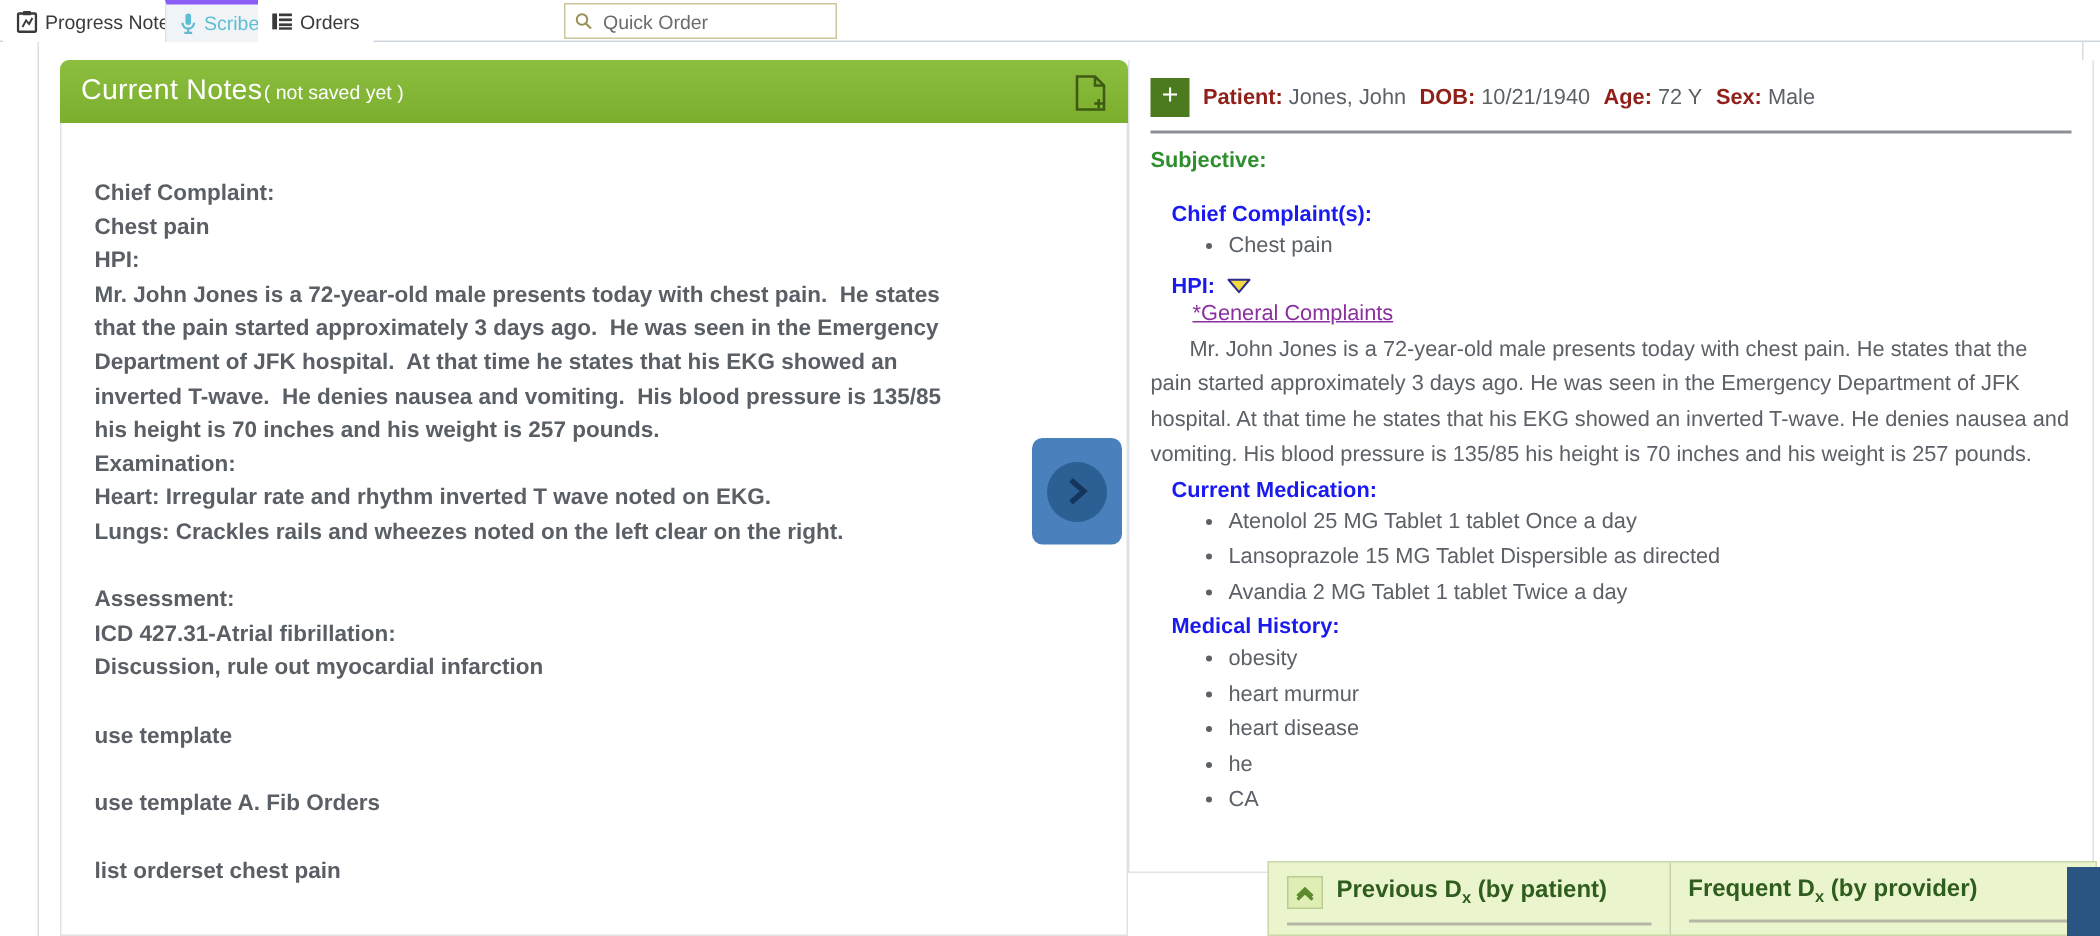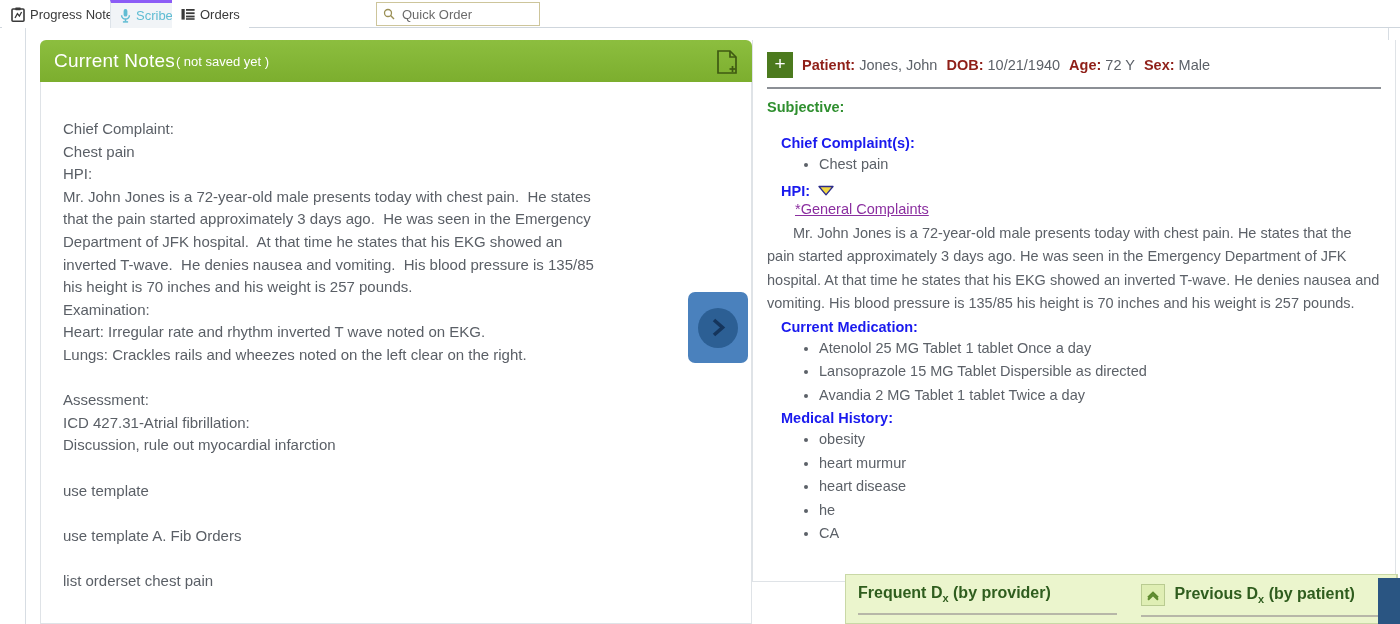--- a/index.html
+++ b/index.html
@@ -34,21 +34,21 @@
   }
   #tab-progress-notes { left: 2px; }
   #tab-scribe { left: 110px; }
   #tab-orders { left: 172px; }
 
   .ico { display: inline-block; line-height: 0; }
 
   
   #quickorder-wrap {
     position: absolute; left: 376px; top: 2px;
-    width: 164px; height: 24px;
+    width: 182px; height: 24px;
     border: 1px solid #cdc59b;
     background: #ffffff;
     display: flex; align-items: center;
     padding: 0 6px; gap: 5px;
   }
   #quickorder-input {
     border: 0; outline: 0; width: 100%;
     font-family: "Liberation Sans", sans-serif;
     font-size: 13px; color: #555;
     background: transparent;
@@ -71,21 +71,21 @@
   }
   .panel-title { font-size: 19px; letter-spacing: .2px; }
   .panel-subtitle { font-size: 13px; margin-left: 1px; }
   .panel-body {
     border: 1px solid #dfe3e7; border-top: 0;
     background: #ffffff;
     overflow: hidden;
   }
 
   #panel-left  { left: 40px; top: 40px; width: 712px; height: 584px; }
-  #panel-left .panel-body { height: 542px; padding: 36px 0 0 0; }
+  #panel-left .panel-body { height: 542px; padding: 36px 0 0 0; font-weight: bold; }
   #panel-right { left: 752px; top: 40px; width: 644px; height: 584px; }
   #panel-right .panel-body { height: 542px; padding: 0; position: relative; }
 
   #newdoc-icon { position: absolute; right: 14px; top: 10px; cursor: pointer; }
 
   
   #note-text {
     padding: 0 22px;
     font-size: 15px;
     color: #5a5f66;
@@ -335,38 +335,38 @@
         <li>heart disease</li>
         <li>he</li>
         <li>CA</li>
       </ul>
 
     </div>
   </div>
 </div>
 
 <div id="dx-popup">
-  <div class="dx-pane" id="dx-pane-frequent">
-    <div class="dx-head">
-      <span class="dx-title">
-        <span>Frequent D</span><sub>x</sub><span> (by provider)</span>
-      </span>
-    </div>
-    <div class="dx-rule"></div>
-  </div>
-
   <div class="dx-pane" id="dx-pane-previous">
     <div class="dx-head">
       <span id="dx-collapse-button">
         <svg width="14" height="11" viewBox="0 0 14 11">
           <path d="M2 7.4 L7 2.6 L12 7.4" fill="none" stroke="#5d8a2e" stroke-width="2.1"></path>
           <path d="M2 9.8 L7 5 L12 9.8" fill="none" stroke="#5d8a2e" stroke-width="2.1"></path>
         </svg>
       </span>
       <span class="dx-title">
         <span>Previous D</span><sub>x</sub><span> (by patient)</span>
       </span>
     </div>
     <div class="dx-rule"></div>
   </div>
+
+  <div class="dx-pane" id="dx-pane-frequent">
+    <div class="dx-head">
+      <span class="dx-title">
+        <span>Frequent D</span><sub>x</sub><span> (by provider)</span>
+      </span>
+    </div>
+    <div class="dx-rule"></div>
+  </div>
 </div>
 
 <div id="right-blue-strip"></div>
 
 </body></html>

